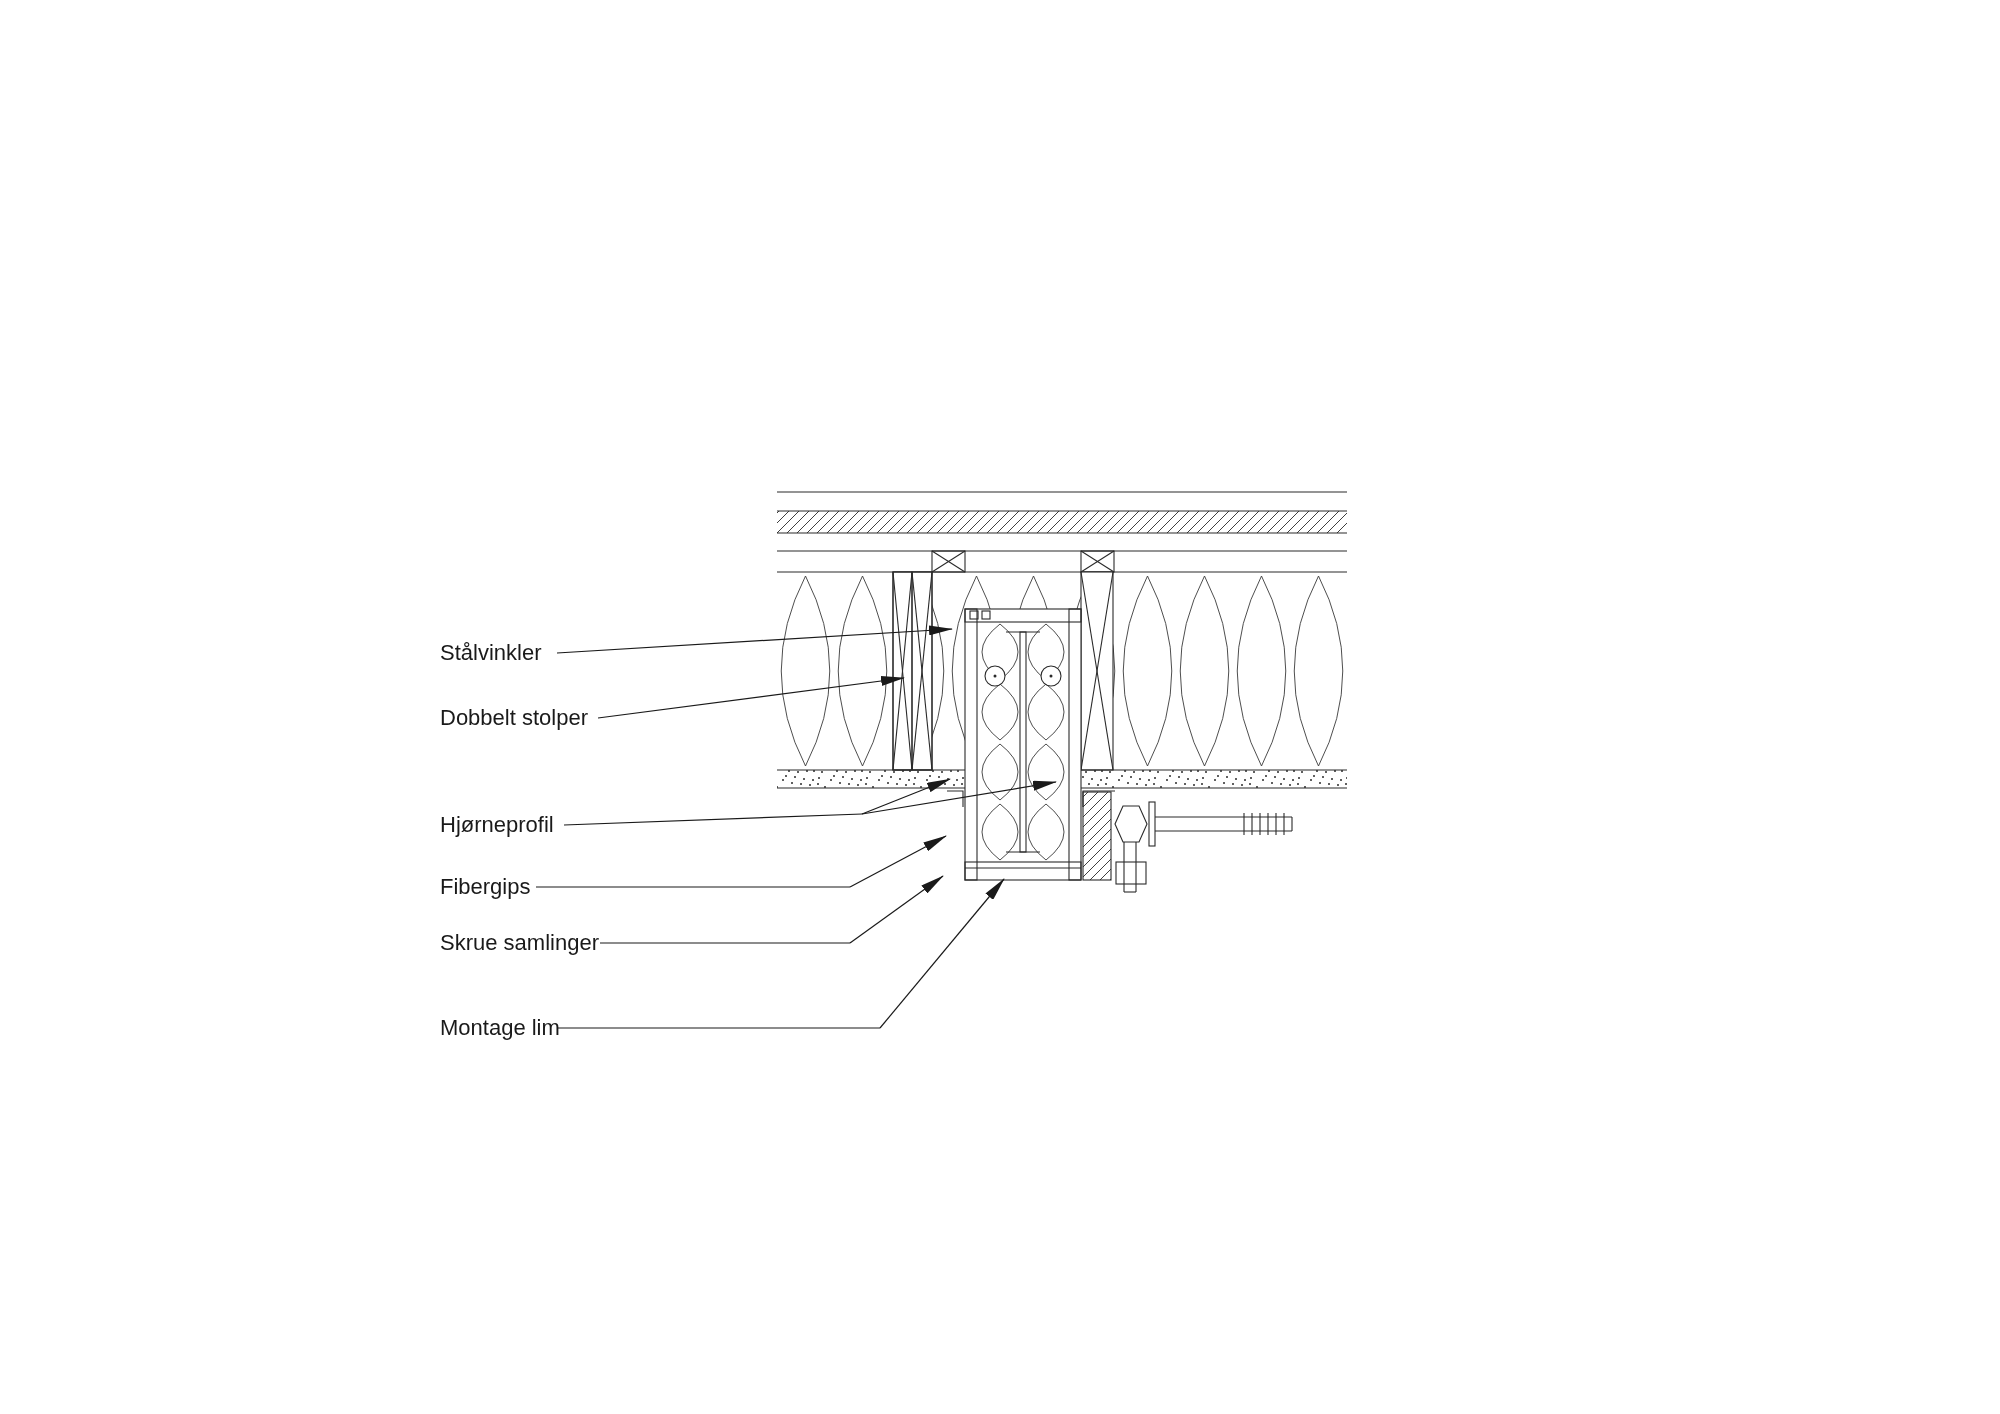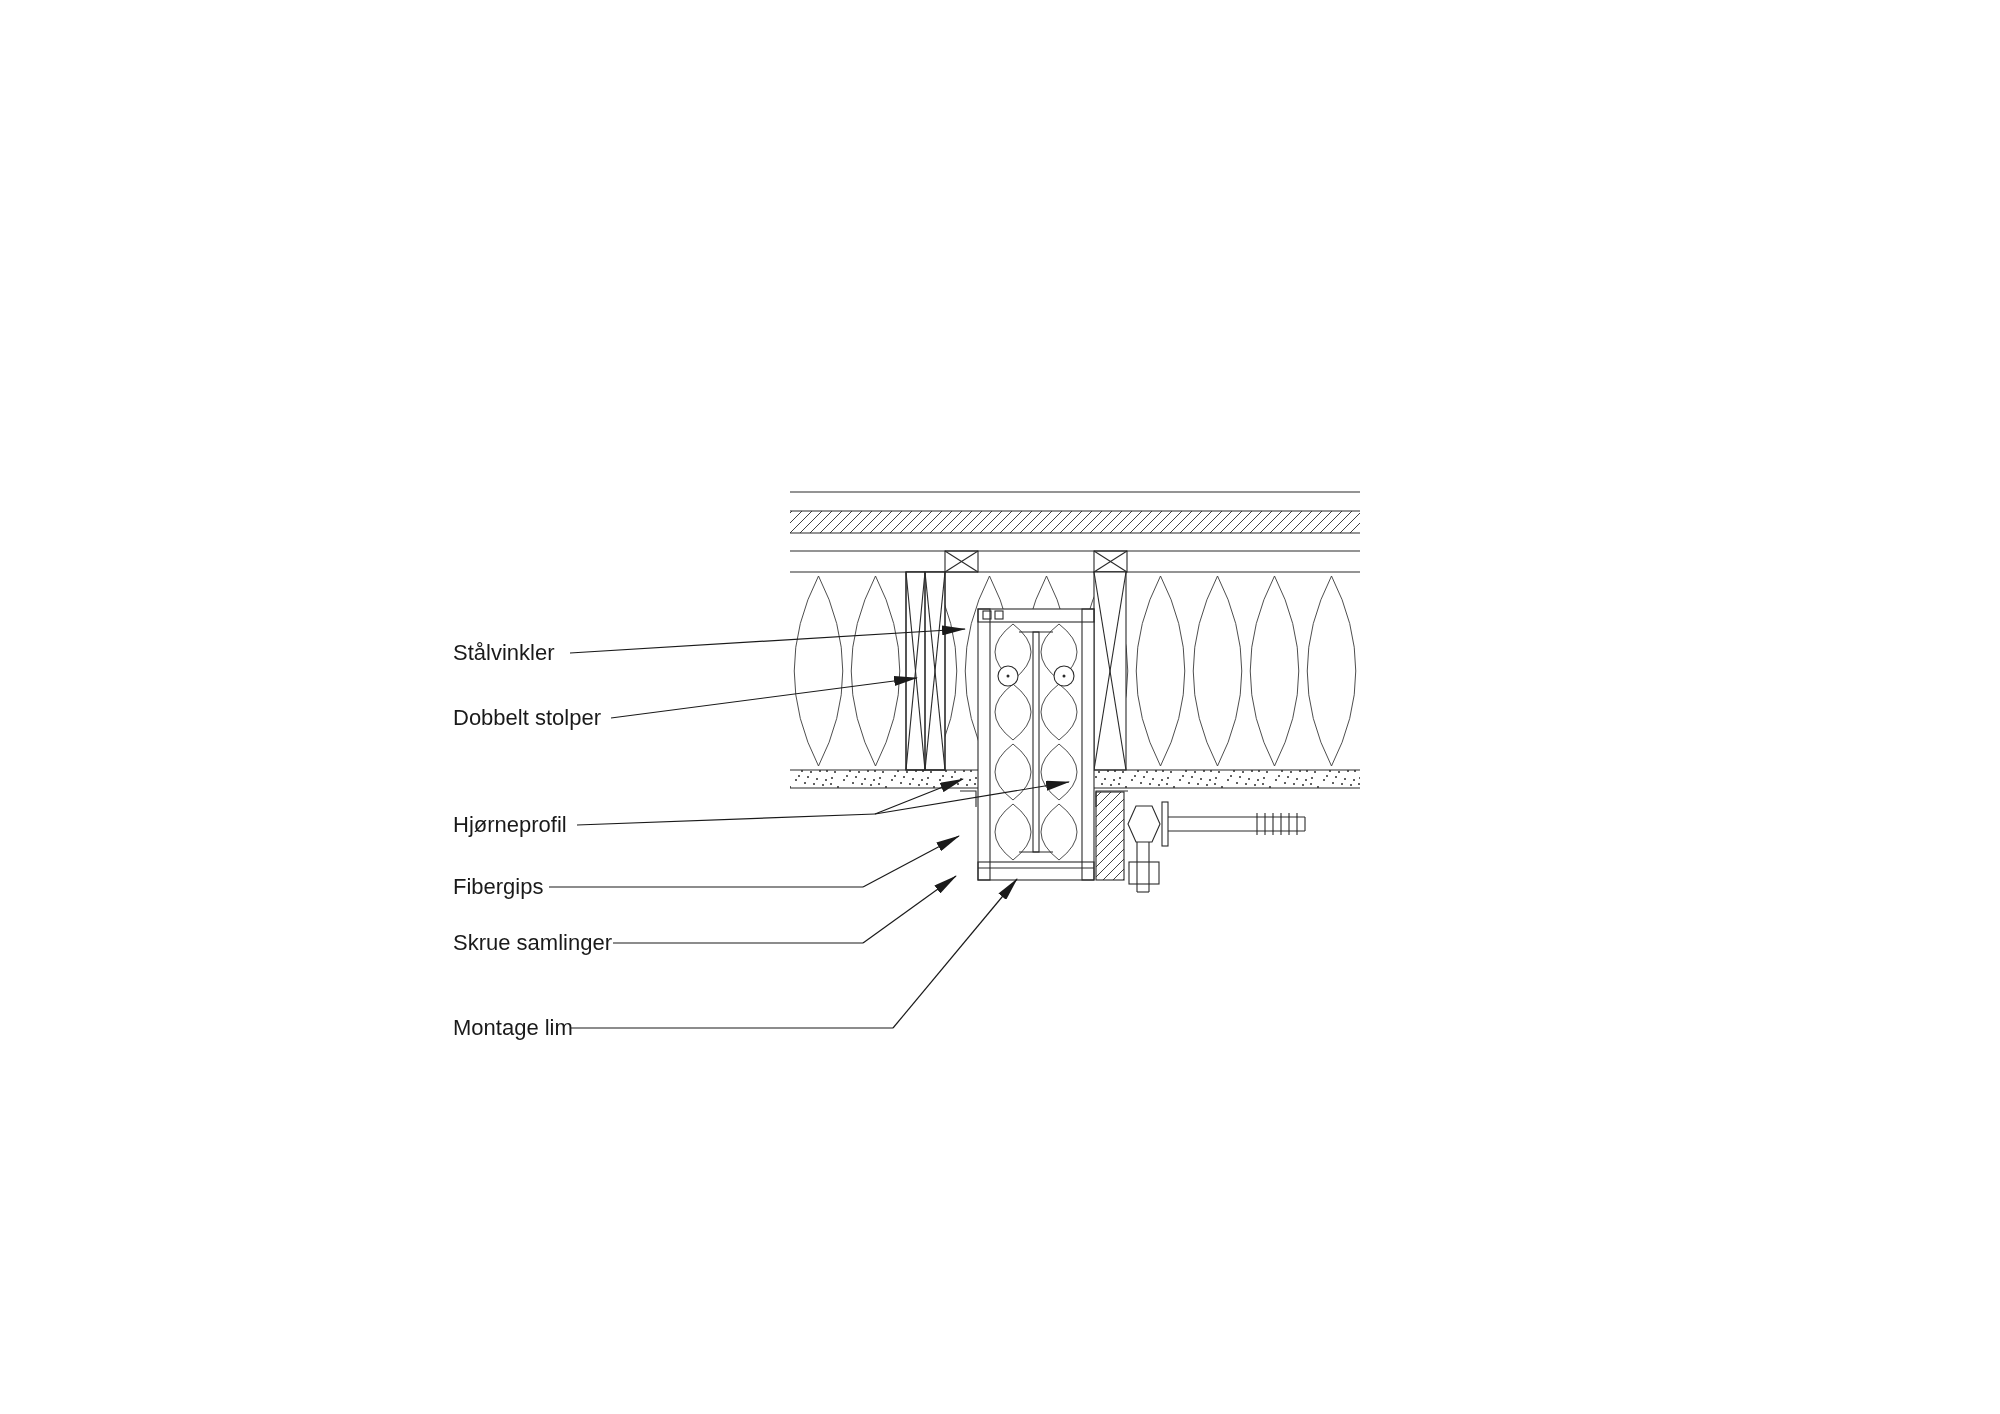--- a/index.html
+++ b/index.html
@@ -4,21 +4,20 @@
 <style>
   * { box-sizing: border-box; }
   html, body { margin: 0; padding: 0; background: #ffffff; }
   .canvas {
     position: relative;
     width: 1972px;
     height: 1414px;
     background: var(--bg, #ffffff);
     overflow: hidden;
     font-family: "Liberation Sans", sans-serif;
-    padding-left: 13px;
   }
   svg { display: block; }
   .draw { stroke: var(--line, #2a2a2a); fill: none; }
   .lbl {
     font-family: "Liberation Sans", sans-serif;
     font-size: 22px;
     fill: var(--text, #1a1a1a);
     stroke: none;
   }
   .leader { stroke: var(--text, #1a1a1a); stroke-width: 1.2; fill: none; }

